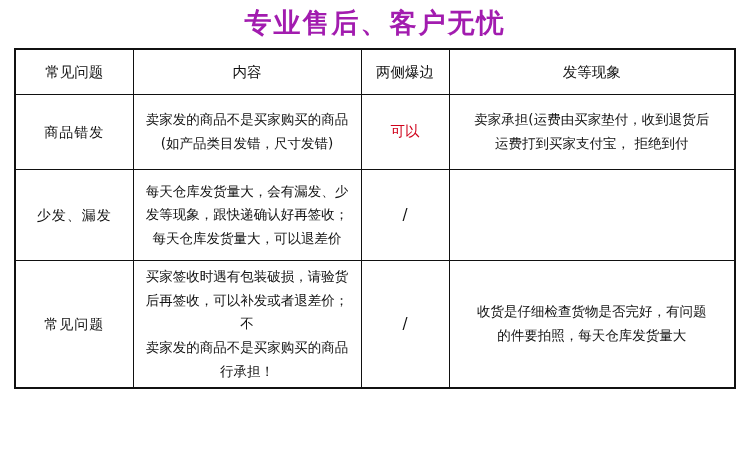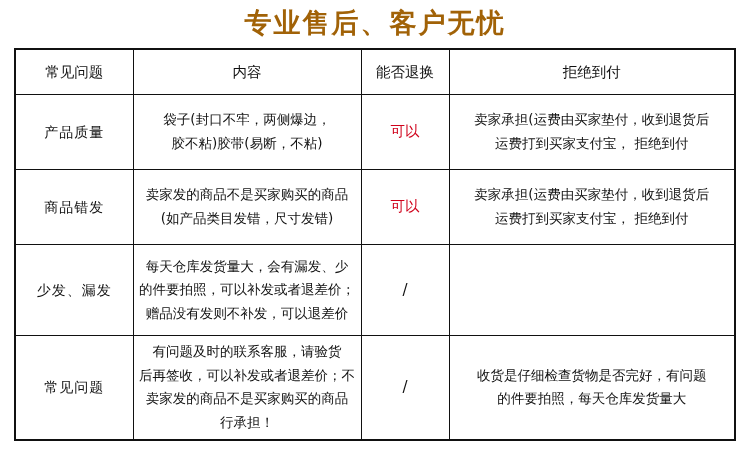--- a/index.html
+++ b/index.html
@@ -16,40 +16,40 @@
   .page {
     position: relative;
     width: 750px;
     height: 470px;
     background: #ffffff;
   }
   .title {
     text-align: center;
     font-size: 27px;
     font-weight: bold;
-    color: #a16207;
+    color: #a21caf;
     letter-spacing: 2px;
     padding-top: 5px;
     height: 38px;
     line-height: 36px;
     font-family: "DejaVu Serif", "Liberation Serif", serif;
   }
   table.faq {
     border-collapse: collapse;
     table-layout: fixed;
     width: 722px;
     margin: 5px auto 0 auto;
     border: 2px solid #111111;
   }
   table.faq td, table.faq th {
     border: 1px solid #111111;
     vertical-align: middle;
     text-align: center;
     color: #111111;
-    padding: 4px 0;
+    padding: 4px 6px;
   }
   thead th {
     font-size: 14.5px;
     font-weight: normal;
     height: 36px;
     background: #ffffff;
   }
   .col-q  { width: 118px; }
   .col-c  { width: 228px; }
   .col-r  { width: 88px;  }
@@ -95,69 +95,57 @@
     <colgroup>
       <col class="col-q">
         <col class="col-c">
         <col class="col-r">
         <col class="col-s">
     </colgroup>
     <thead>
       <tr>
         <th>常见问题</th>
         <th>内容</th>
-        <th>能否退换</th>
-        <th>拒绝到付</th>
+        <th>两侧爆边</th>
+        <th>发等现象</th>
       </tr>
     </thead>
     <tbody>
 
-      <tr class="row1">
-        <td class="qcell">产品质量</td>
-        <td class="ccell">
-          <span class="line">袋子(封口不牢，两侧爆边，</span>
-          <span class="line">胶不粘)胶带(易断，不粘)</span>
-        </td>
-        <td class="rcell" style="color: rgb(208, 2, 27);">可以</td>
-        <td class="scell">
-          <span class="line">卖家承担(运费由买家垫付，收到退货后</span>
-          <span class="line">运费打到买家支付宝，  拒绝到付</span>
-        </td>
-      </tr>
 
       <tr class="row2">
         <td class="qcell">商品错发</td>
         <td class="ccell">
           <span class="line">卖家发的商品不是买家购买的商品</span>
           <span class="line">(如产品类目发错，尺寸发错)</span>
         </td>
         <td class="rcell" style="color: rgb(208, 2, 27);">可以</td>
         <td class="scell">
           <span class="line">卖家承担(运费由买家垫付，收到退货后</span>
           <span class="line">运费打到买家支付宝，  拒绝到付</span>
         </td>
       </tr>
 
       <tr class="row3">
         <td class="qcell">少发、漏发</td>
         <td class="ccell">
           <span class="line">每天仓库发货量大，会有漏发、少</span>
-          <span class="line">的件要拍照，可以补发或者退差价；</span>
-          <span class="line">赠品没有发则不补发，可以退差价</span>
+          <span class="line">发等现象，跟快递确认好再签收；</span>
+          <span class="line">每天仓库发货量大，可以退差价</span>
         </td>
         <td class="rcell neutral" style="color: rgb(17, 17, 17);">/</td>
         <td class="scell">
           <span class="line"></span>
         </td>
       </tr>
 
       <tr class="row4">
         <td class="qcell">常见问题</td>
         <td class="ccell">
-          <span class="line">有问题及时的联系客服，请验货</span>
+          <span class="line">买家签收时遇有包装破损，请验货</span>
           <span class="line">后再签收，可以补发或者退差价；不</span>
           <span class="line">卖家发的商品不是买家购买的商品</span>
           <span class="line">行承担！</span>
         </td>
         <td class="rcell neutral" style="color: rgb(17, 17, 17);">/</td>
         <td class="scell">
           <span class="line">收货是仔细检查货物是否完好，有问题</span>
           <span class="line">的件要拍照，每天仓库发货量大</span>
         </td>
       </tr>

